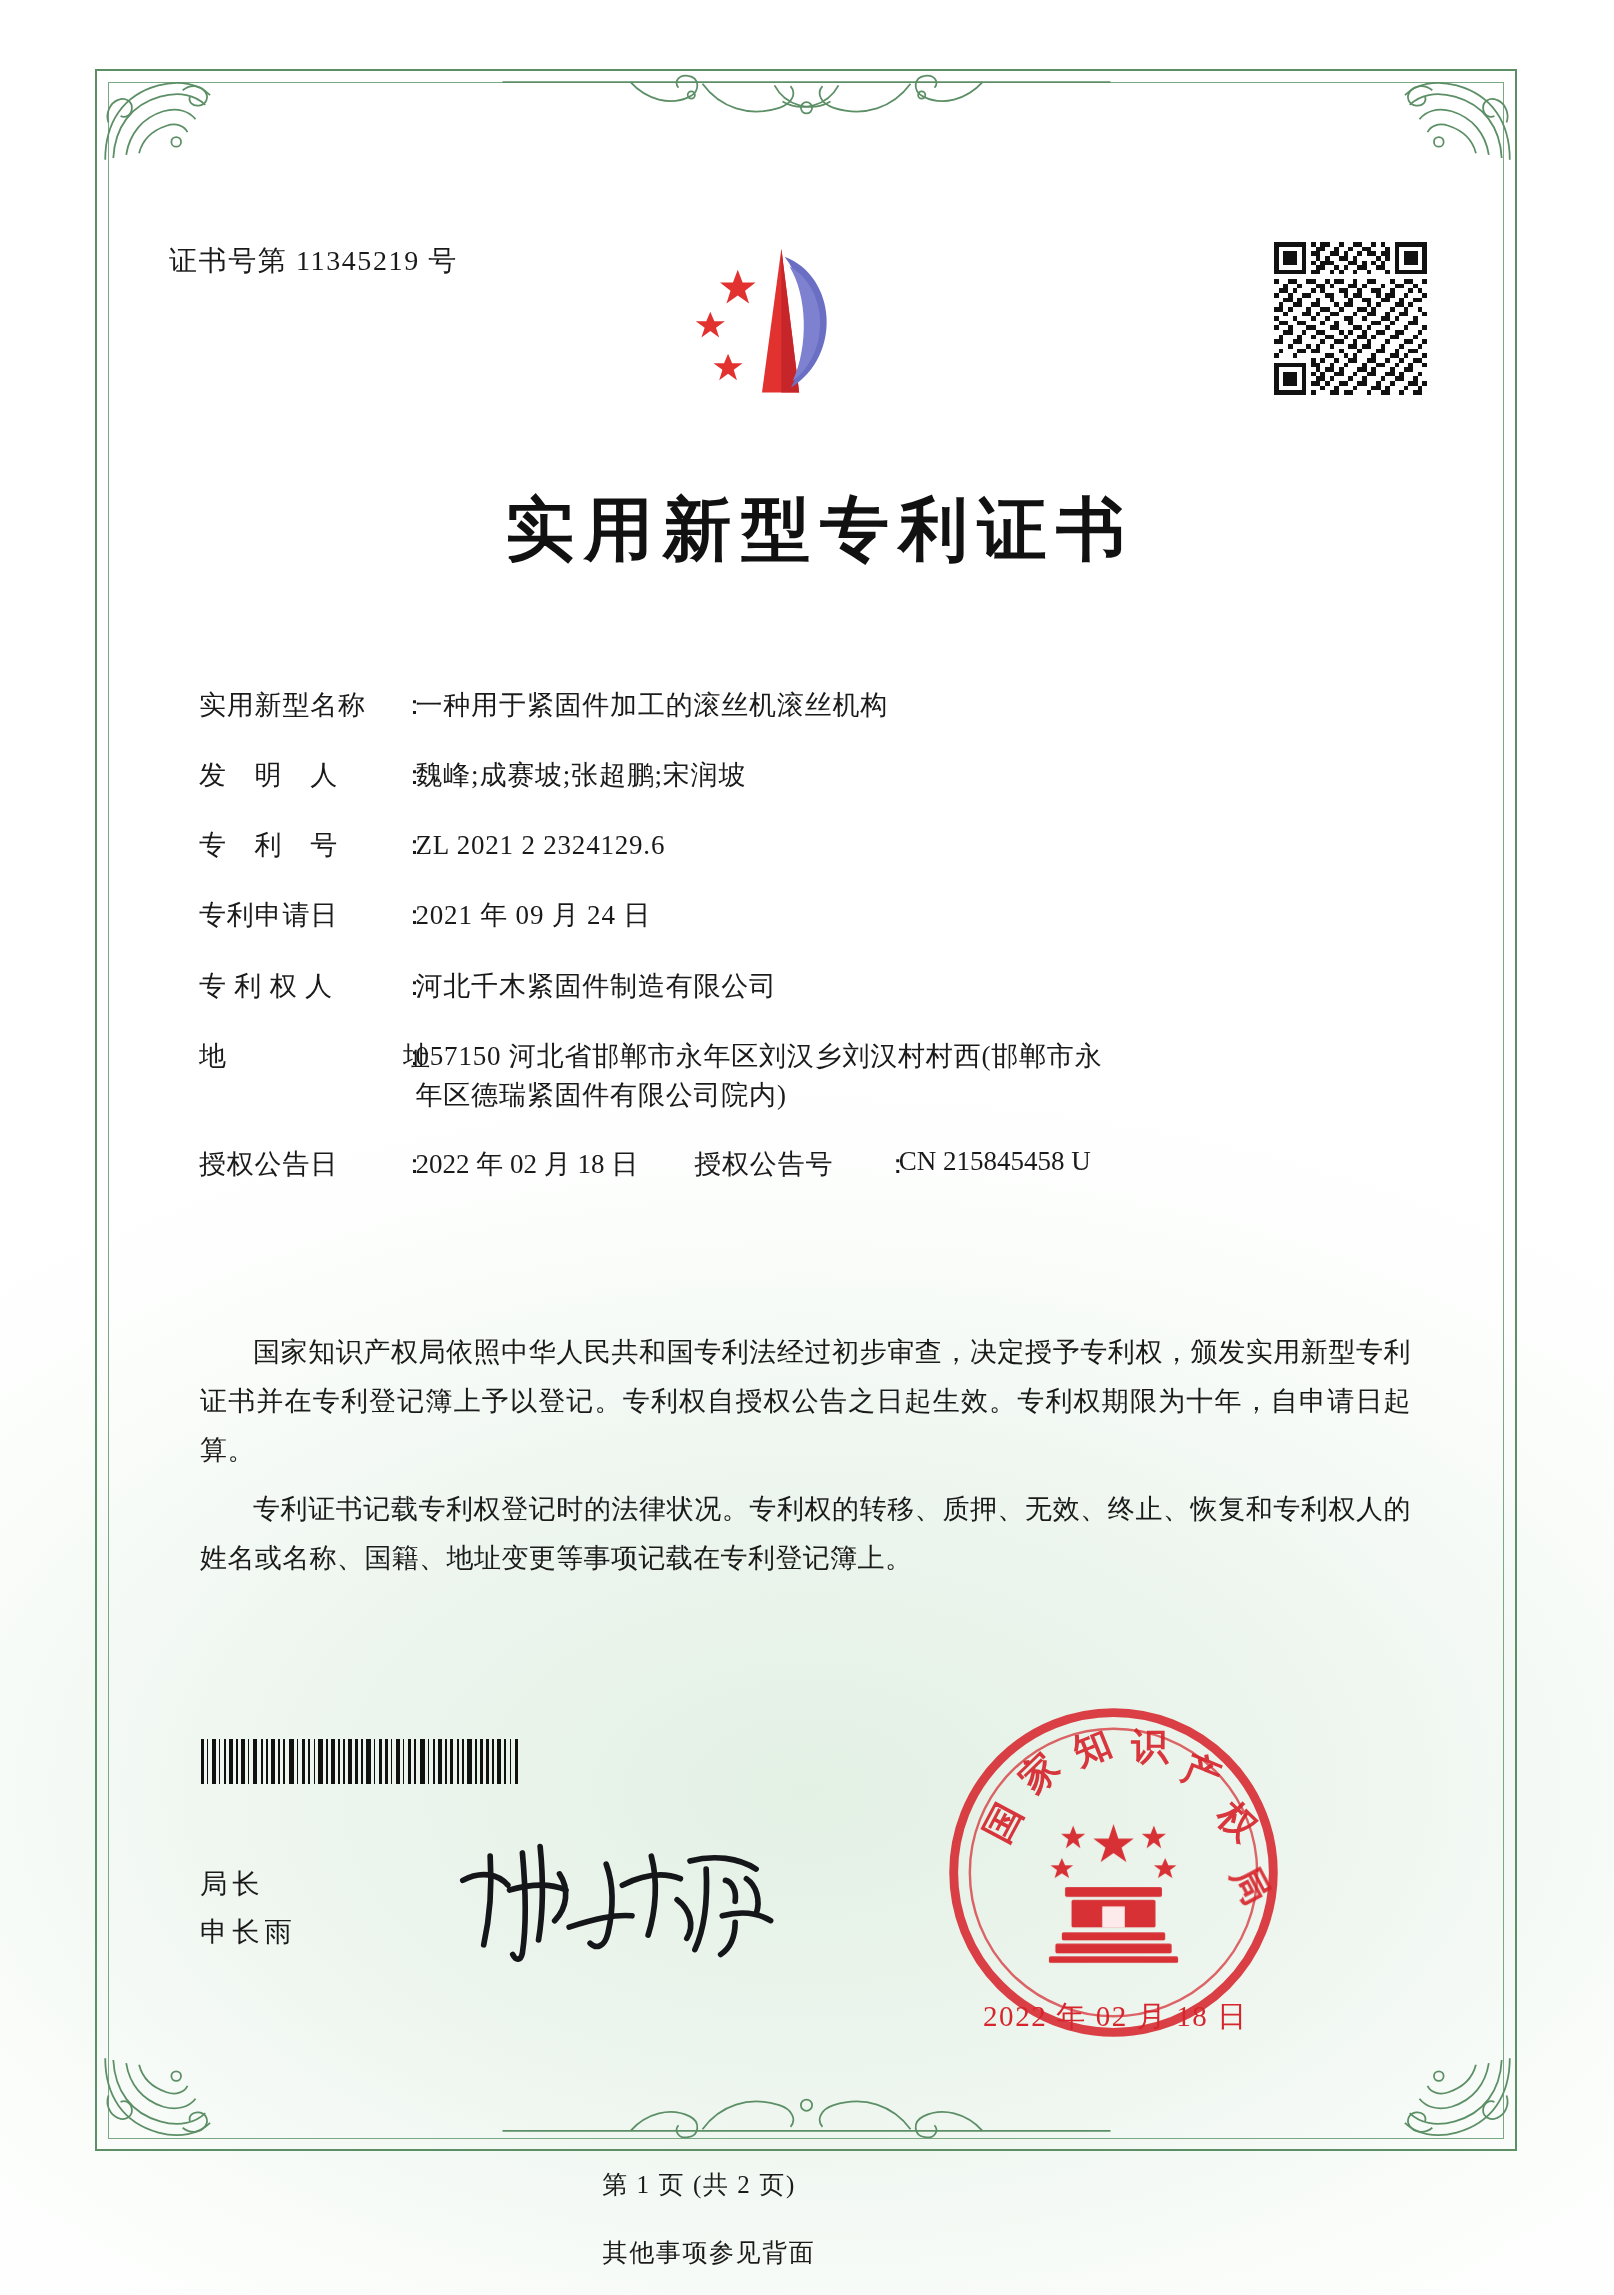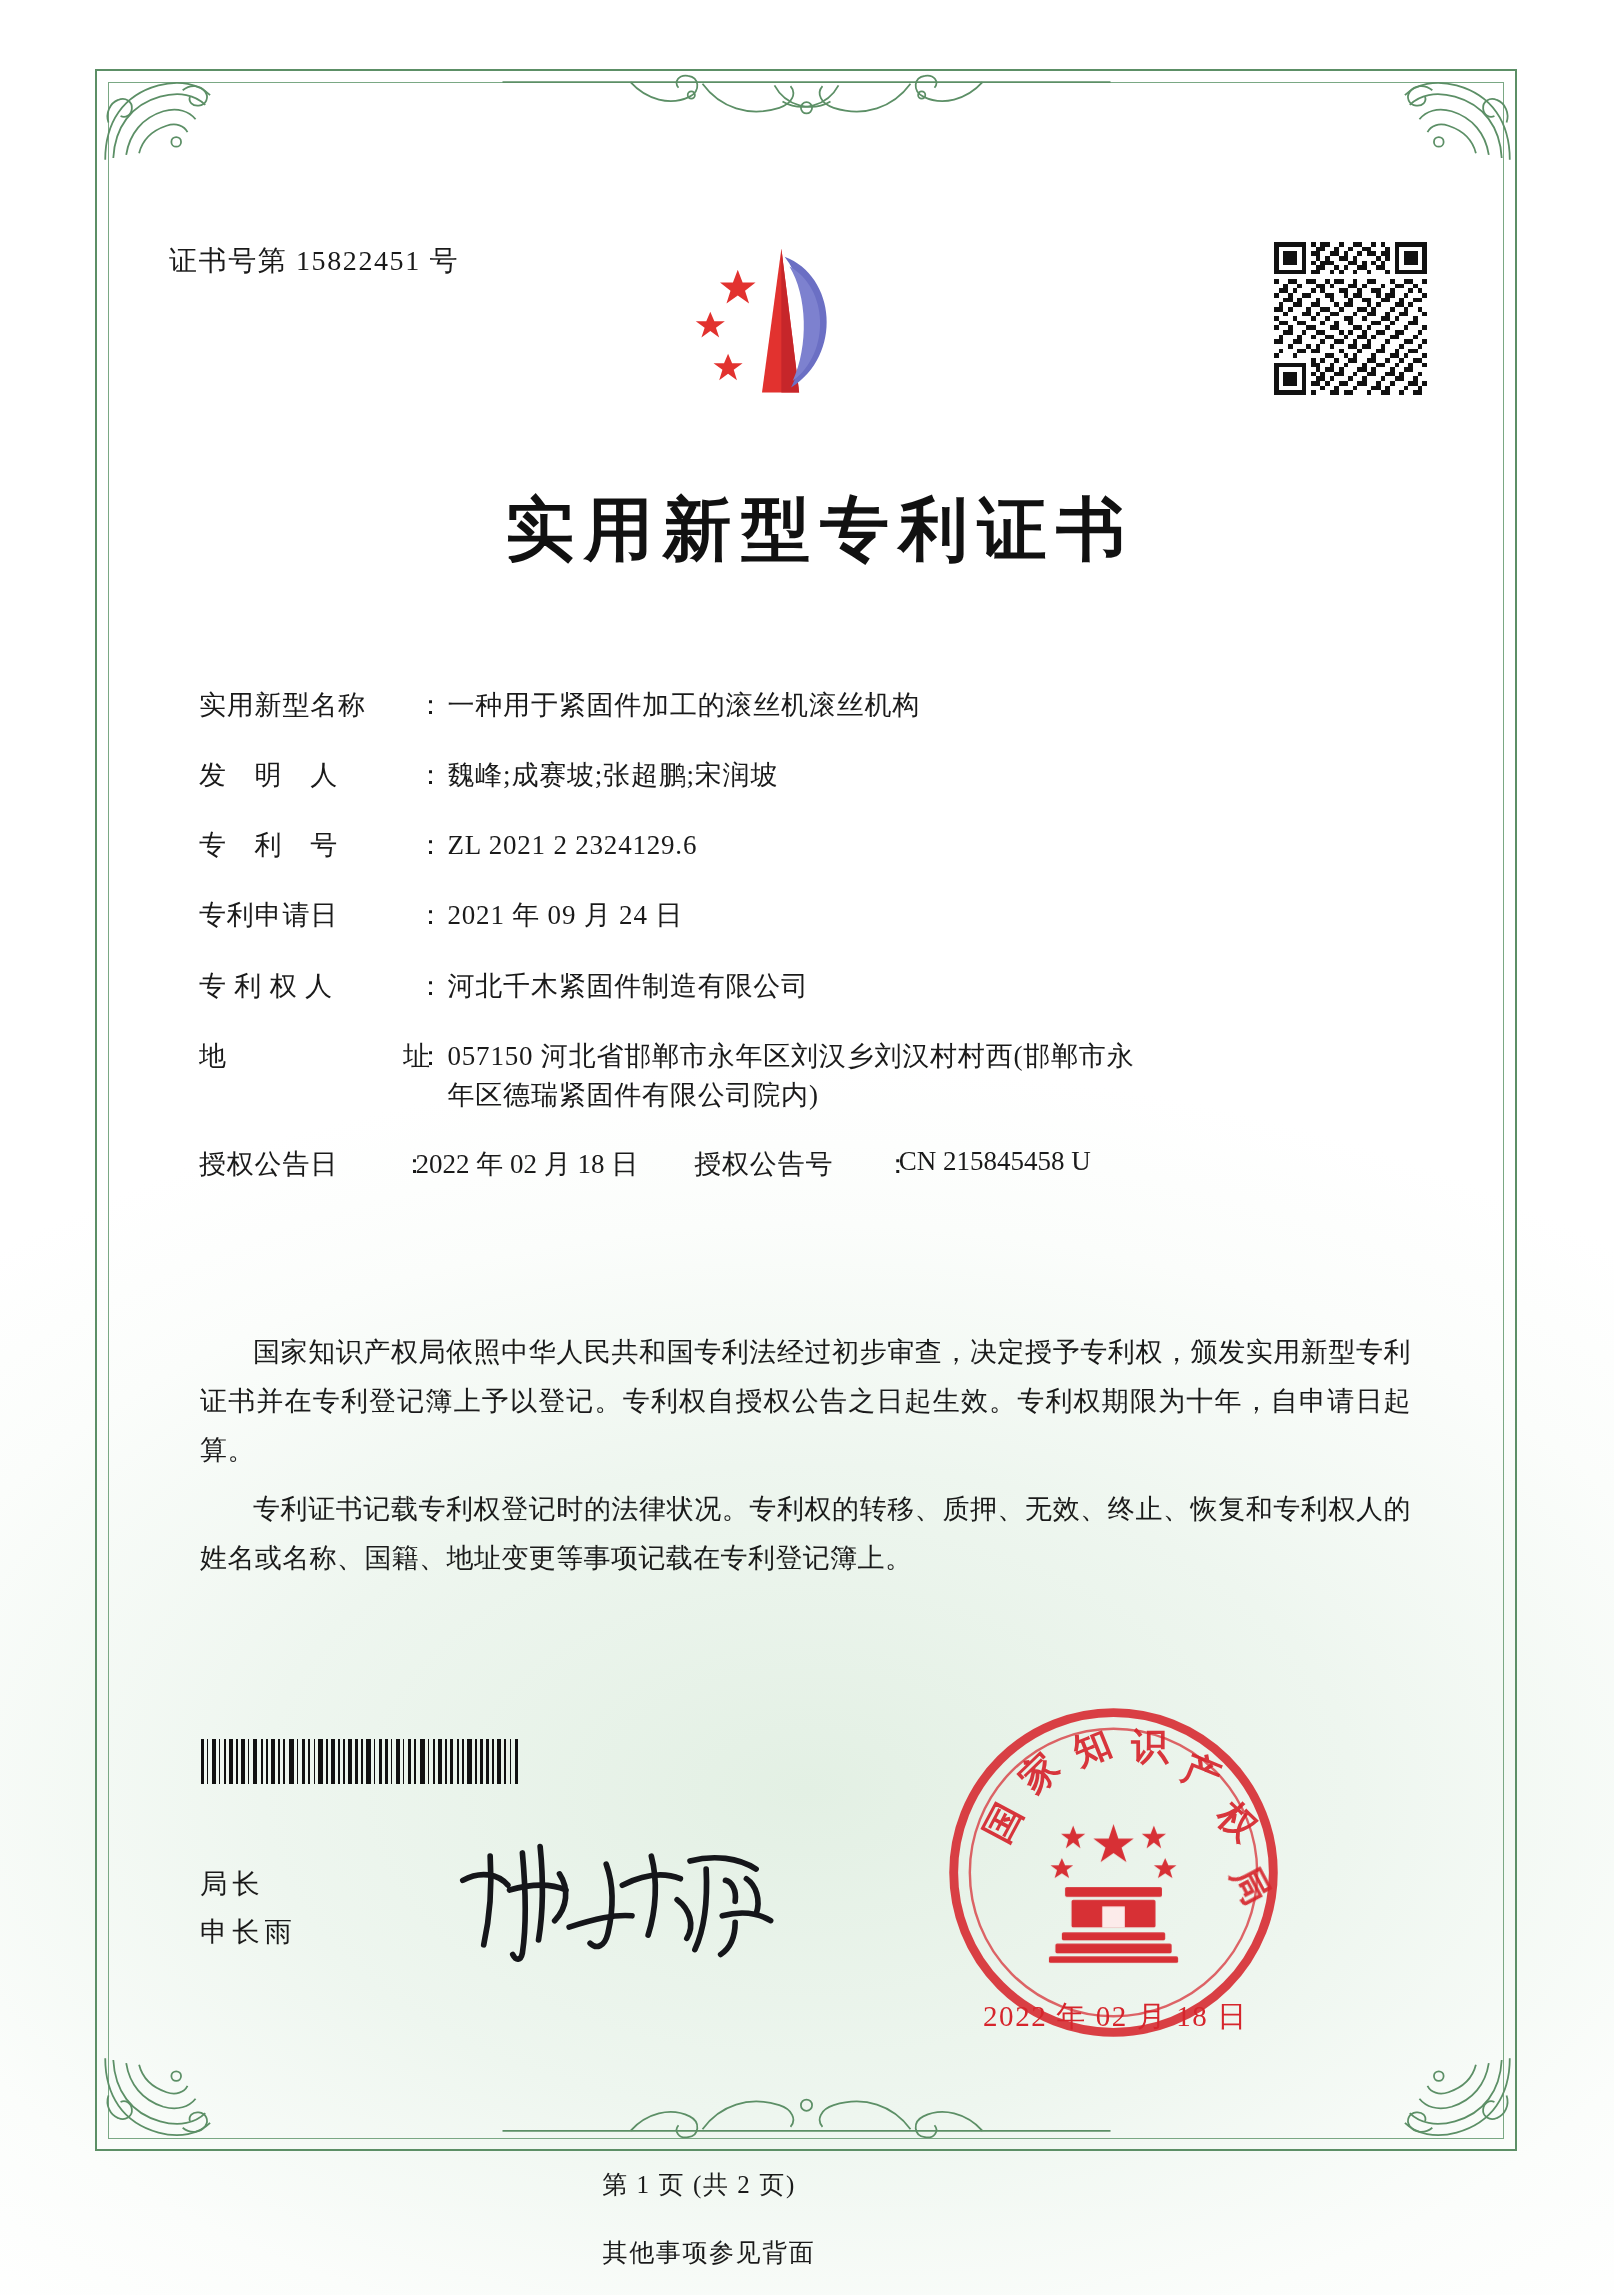--- a/index.html
+++ b/index.html
@@ -118,21 +118,20 @@
     position: absolute;
     left: 199px; top: 686px;
     width: 1211px;
   }
   .frow {
     display: flex;
     align-items: flex-start;
     margin-bottom: 31px;
     font-size: 27px;
     line-height: 1.45;
-    gap: 16px;
   }
   .flabel {
     flex: 0 0 auto;
     width: 202px;
     letter-spacing: 0.8px;
     white-space: nowrap;
   }
   .flabel.sp3 { letter-spacing: 24px; }
   .fcolon { flex: 0 0 auto; width: 14.5px; }
   .fvalue {
@@ -290,21 +289,21 @@
     <svg viewBox="0 0 760 70" fill="none" stroke="currentColor" stroke-width="2.2">
       <path d="M0 14 H 760"></path>
       <path d="M160 14 c 20 22, 50 30, 74 18 c 14 -7, 12 -24, -2 -26 c -12 -2, -18 8, -12 15"></path>
       <path d="M600 14 c -20 22, -50 30, -74 18 c -14 -7, -12 -24, 2 -26 c 12 -2, 18 8, 12 15"></path>
       <path d="M250 16 c 22 30, 58 42, 96 30 c 16 -5, 22 -18, 14 -27"></path>
       <path d="M510 16 c -22 30, -58 42, -96 30 c -16 -5, -22 -18, -14 -27"></path>
       <circle cx="380" cy="46" r="7"></circle>
     </svg>
   </div>
 
-  <div class="cert-number">证书号第 15822451 号</div>
+  <div class="cert-number">证书号第 11345219 号</div>
 
   <div class="logo">
     <svg viewBox="0 0 260 230">
       <path d="M128 18 L150 196 L104 196 Z" fill="#e2322f"></path>
       <path d="M128 18 L150 196 L128 196 Z" fill="#c6262a"></path>
       <path d="M132 28 C 196 52, 204 150, 140 190 C 166 140, 164 70, 132 28 Z" fill="#6b6fc4"></path>
       <path d="M138 40 C 186 66, 190 146, 142 182 C 162 138, 160 76, 138 40 Z" fill="#7d81cf"></path>
       <g fill="#e2322f">
         <polygon points="74,44 80,60 96,60 83,70 88,86 74,76 60,86 65,70 52,60 68,60"></polygon>
         <polygon points="40,96 45,108 58,108 47,116 51,128 40,120 29,128 33,116 22,108 35,108"></polygon>

